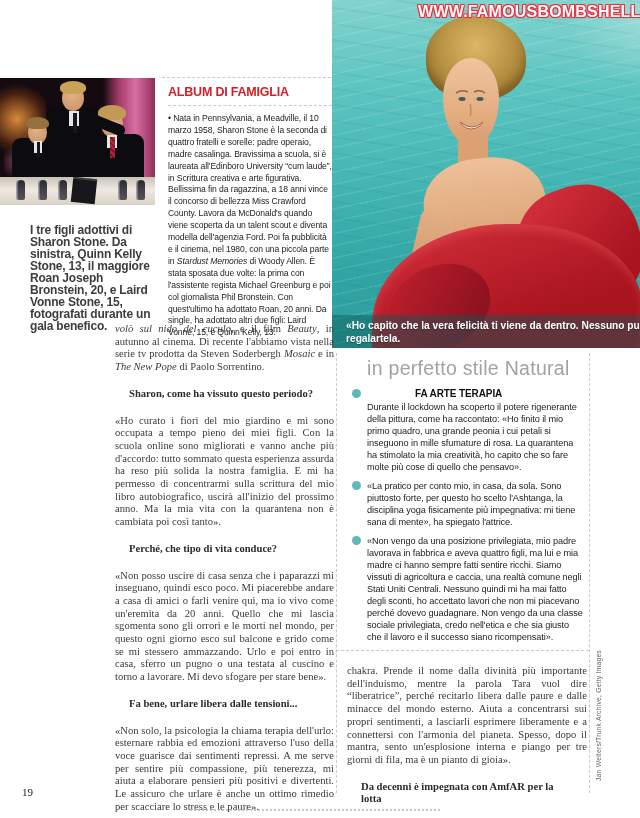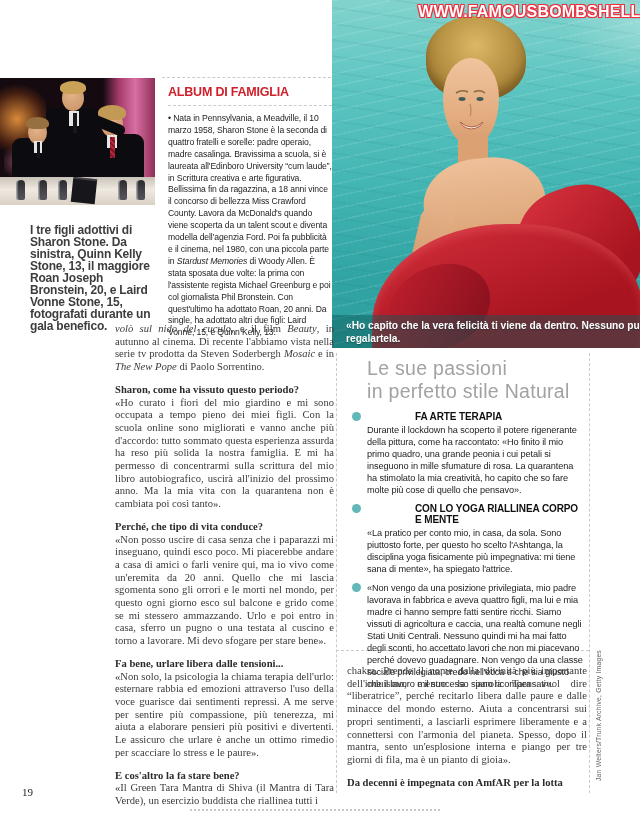--- a/index.html
+++ b/index.html
@@ -79,21 +79,21 @@
   .h-sleeve{left:54px;top:266px;width:106px;height:82px;border-radius:50%;transform:rotate(-24deg);
      background:linear-gradient(140deg,#c2202e,#8f1220 80%);}
   .h-features{left:111px;top:58px;width:56px;height:88px;}
   .hero-banner{top:3px;right:4px;font-size:16px;font-weight:800;color:#fff;letter-spacing:.2px;white-space:nowrap;
      text-shadow:-1px -1px 0 #ee2f3e,1px -1px 0 #ee2f3e,-1px 1px 0 #ee2f3e,1px 1px 0 #ee2f3e,0 0 2px #ee2f3e;}
   .hero-quote{left:0;bottom:0;width:100%;height:33px;box-sizing:border-box;padding:4px 10px 0 14px;
      background:rgba(14,88,92,.45);}
   .hero-quote p{position:static;margin:0;color:#fff;font-size:10.2px;line-height:13.3px;font-weight:bold;text-shadow:0 1px 1px rgba(0,40,40,.45);}
   
   .serif{font-family:"Liberation Serif",serif;font-size:10.6px;line-height:12.7px;color:#3a3a3a;text-align:justify;margin:0 0 10px;}
-  .q{font-family:"Liberation Serif",serif;font-size:10.6px;line-height:12.7px;color:#2b2b2b;font-weight:bold;margin:0;}
+  .q{font-family:"Liberation Serif",serif;font-size:10.6px;line-height:12.7px;color:#2b2b2b;font-weight:bold;margin:14px;}
   .col-left{position:absolute;left:115px;top:323px;width:219px;}
   .col-right{position:absolute;left:347px;top:665px;width:240px;}
   
   .sidebar{position:absolute;left:352px;top:357px;width:232px;}
   .sb-title{font-size:19.5px;line-height:23px;color:#a2a2a2;letter-spacing:.3px;margin:0 0 8px 15px;}
   .sb-item{position:relative;margin-bottom:7px;}
   .sb-bullet{position:absolute;left:0;top:1px;width:9px;height:9px;border-radius:50%;background:#62b7b9;}
   .sb-head{margin:0 0 2px 15px;font-size:10px;font-weight:bold;color:#101010;letter-spacing:-.1px;padding-left:48px;}
   .sb-body{margin:0 0 0 15px;font-size:9.2px;line-height:12px;color:#232323;letter-spacing:-.1px;}
   
@@ -185,31 +185,29 @@
     <p class="q">E cos'altro la fa stare bene?</p>
     <p class="serif">«Il Green Tara Mantra di Shiva (il Mantra di Tara Verde), un esercizio buddista che riallinea tutti i</p>
   </div>
 
   <div class="dash-v" id="sb-left"></div>
   <div class="dash-v" id="sb-right"></div>
   <div class="dash-h" id="sb-bottom"></div>
 
   <div class="sidebar">
     <div class="sb-title">
-      <span style="display:block">Le sue passioni</span>
       <span style="display:block">in perfetto stile Natural</span>
     </div>
     <div class="sb-item">
       <span class="sb-bullet"></span>
       <p class="sb-head">FA ARTE TERAPIA</p>
       <p class="sb-body">Durante il lockdown ha scoperto il potere rigenerante della pittura, come ha raccontato: «Ho finito il mio primo quadro, una grande peonia i cui petali si inseguono in mille sfumature di rosa. La quarantena ha stimolato la mia creatività, ho capito che so fare molte più cose di quello che pensavo».</p>
     </div>
     <div class="sb-item">
       <span class="sb-bullet"></span>
-      <p class="sb-head">CON LO YOGA RIALLINEA CORPO E MENTE</p>
       <p class="sb-body">«La pratico per conto mio, in casa, da sola. Sono piuttosto forte, per questo ho scelto l'Ashtanga, la disciplina yoga fisicamente più impegnativa: mi tiene sana di mente», ha spiegato l'attrice.</p>
     </div>
     <div class="sb-item">
       <span class="sb-bullet"></span>
       <p class="sb-body">«Non vengo da una posizione privilegiata, mio padre lavorava in fabbrica e aveva quattro figli, ma lui e mia madre ci hanno sempre fatti sentire ricchi. Siamo vissuti di agricoltura e caccia, una realtà comune negli Stati Uniti Centrali. Nessuno quindi mi ha mai fatto degli sconti, ho accettato lavori che non mi piacevano perché dovevo guadagnare. Non vengo da una classe sociale privilegiata, credo nell'etica e che sia giusto che il lavoro e il successo siano ricompensati».</p>
     </div>
   </div>
 
   <div class="col-right">
     <p class="serif">chakra. Prende il nome dalla divinità più importante dell'induismo, mentre la parola Tara vuol dire “liberatrice”, perché recitarlo libera dalle paure e dalle minacce del mondo esterno. Aiuta a concentrarsi sui propri sentimenti, a lasciarli esprimere liberamente e a connettersi con l'armonia del pianeta. Spesso, dopo il mantra, sento un'esplosione interna e piango per tre giorni di fila, ma è un pianto di gioia».</p>

